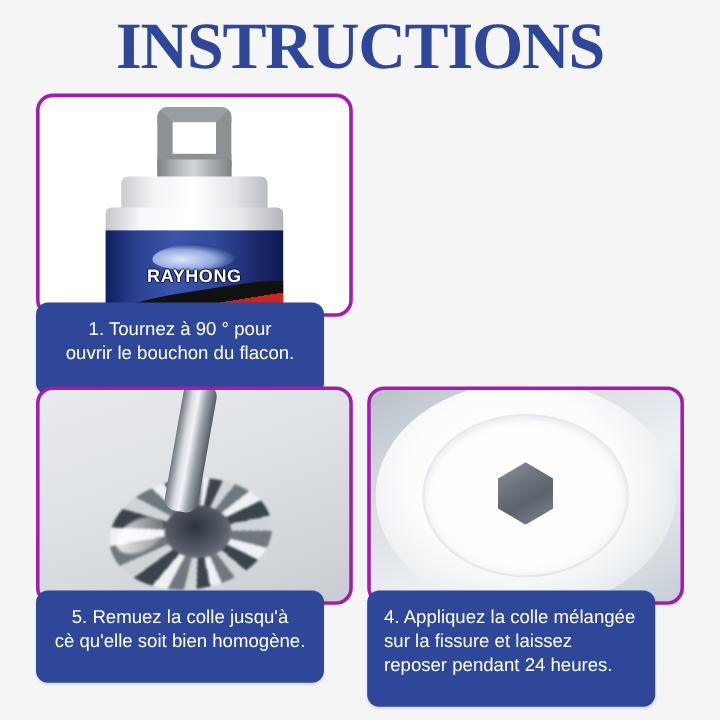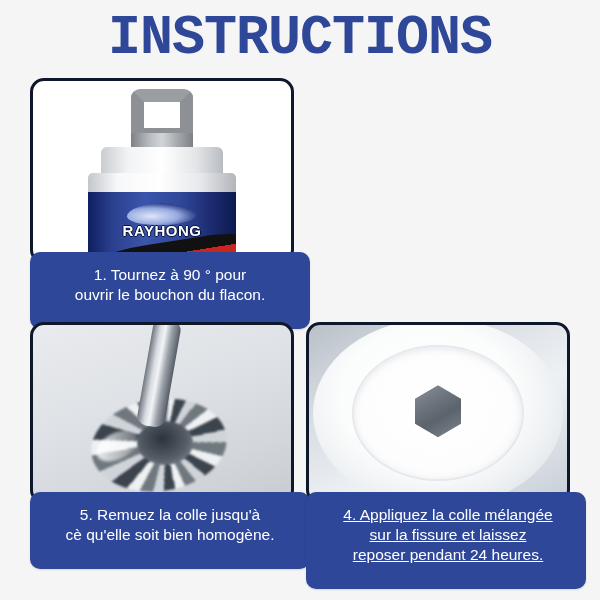--- a/index.html
+++ b/index.html
@@ -21,21 +21,21 @@
     position: absolute;
     top: 8px;
     left: 0;
     width: 600px;
     text-align: center;
     font-size: 55px;
     line-height: 62px;
     font-weight: bold;
     letter-spacing: -1px;
     color: #2f4799;
-    font-family: Liberation Mono, monospace;
+    font-family: Liberation Serif, serif;
     white-space: nowrap;
   }
 
   
   #steps-grid {
     position: absolute;
     top: 78px;
     left: 30px;
     width: 540px;
     height: 510px;
@@ -47,45 +47,44 @@
   }
   .step-card.col-left  { left: 0px; }
   .step-card.col-right { left: 276px; }
   .step-card.row-top    { top: 0px; }
   .step-card.row-bottom { top: 244px; }
 
   .photo-frame {
     position: relative;
     width: 264px;
     height: 186px;
-    border: 3px solid #0f172a;
+    border: 3px solid #a21caf;
     border-radius: 14px;
     overflow: hidden;
     background: #ffffff;
   }
   .step-card.row-bottom .photo-frame { height: 182px; }
 
   .caption {
     position: relative;
-    width: 280px;
+    width: 240px;
     margin-top: -12px;
     background: #2f4799;
     border-radius: 10px;
     color: #ffffff;
     font-size: 15.5px;
     line-height: 20px;
     padding: 13px 10px 24px 10px;
     text-align: center;
     white-space: pre-line;
     box-shadow: 0 1px 2px rgba(0,0,0,0.12);
   }
   .caption.align-left {
-    text-align: center;
+    text-align: left;
     padding-left: 14px;
-    text-decoration: underline;
   }
 
   
   .photo-bottle { background: #ffffff; }
   .bottle-wrap {
     position: absolute;
     left: 50%;
     bottom: -4px;
     transform: translateX(-50%);
     width: 150px;

